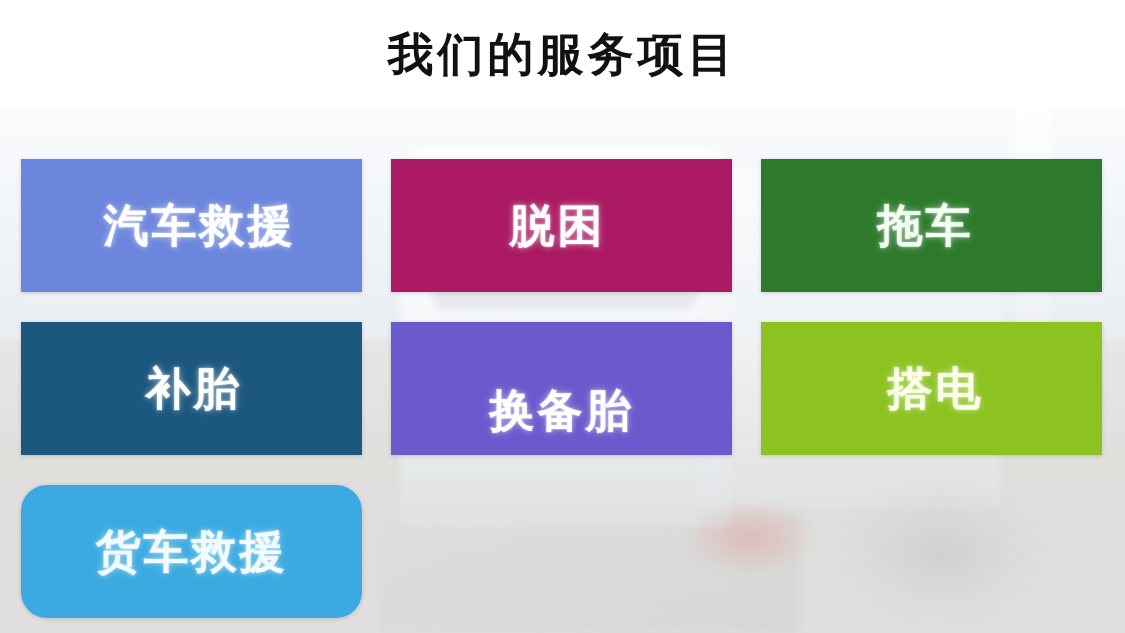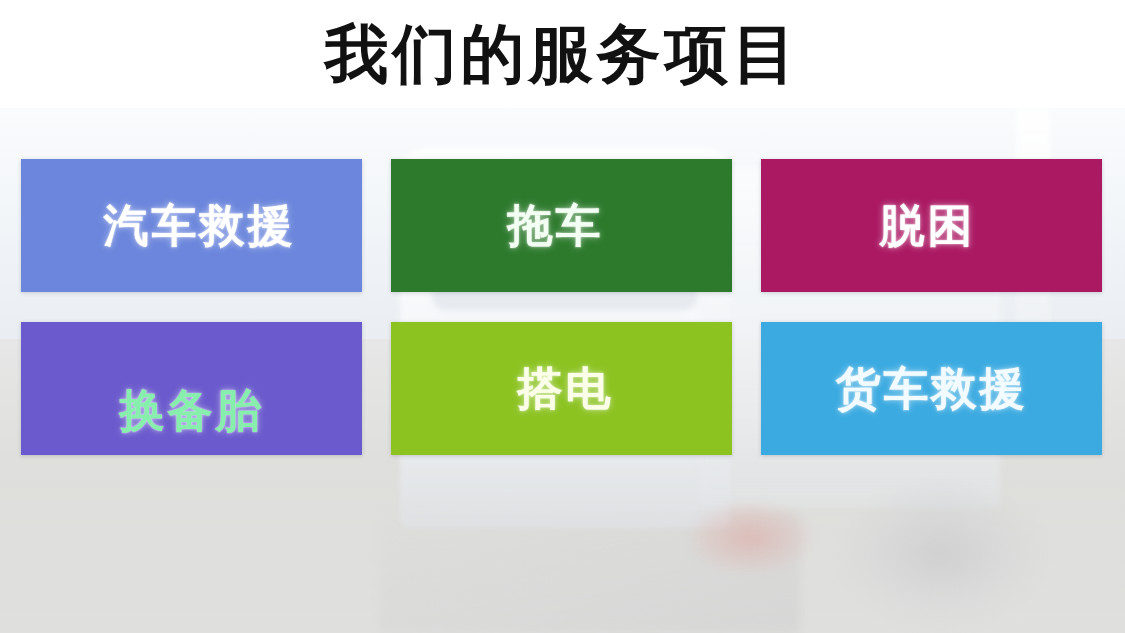--- a/index.html
+++ b/index.html
@@ -134,21 +134,21 @@
     left: 0; top: 0;
     width: 1125px;
     height: 108px;
     background: #ffffff;
     display: flex;
     align-items: center;
     justify-content: center;
     z-index: 5;
   }
   .title {
-    font-size: 64px;
+    font-size: 46px;
     font-weight: bold;
     color: #111111;
     letter-spacing: 4px;
     line-height: 1;
     white-space: nowrap;
   }
 
   
   .grid {
     position: absolute;
@@ -210,37 +210,40 @@
   <div class="title-bar">
     <h1 class="title" style="color: rgb(17, 17, 17);">我们的服务项目</h1>
   </div>
 
   <div class="grid">
 
     <div class="tile pos-r1c1" style="background: rgb(107, 134, 220);">
       <span class="tile-label" style="color: rgb(255, 255, 255);">汽车救援</span>
     </div>
 
+    <div class="tile pos-r1c3" style="background: rgb(171, 25, 99);">
+      <span class="tile-label" style="color: rgb(255, 255, 255);">脱困</span>
+    </div>
+
     <div class="tile pos-r1c2" style="background: rgb(45, 122, 45);">
       <span class="tile-label" style="color: rgb(244, 255, 244);">拖车</span>
     </div>
 
-    <div class="tile pos-r1c3" style="background: rgb(171, 25, 99);">
-      <span class="tile-label" style="color: rgb(255, 255, 255);">脱困</span>
-    </div>
-
+    <div class="tile pos-r2c1" style="background: rgb(27, 87, 127);">
+      <span class="tile-label" style="color: rgb(255, 255, 255);">补胎</span>
+    </div>
 
     <div class="tile pos-r2c2" style="background: rgb(106, 90, 205);">
-      <span class="tile-label" style="color: #86efac; margin-top: 44px;">换备胎</span>
+      <span class="tile-label" style="color: #ffffff; margin-top: 44px;">换备胎</span>
     </div>
 
 
     <div class="tile pos-r3c1" style="background: rgb(140, 195, 33); padding-left: 12px;">
       <span class="tile-label" style="color: rgb(251, 255, 232);">搭电</span>
     </div>
 
-    <div class="tile pos-r3c2" style="background: rgb(58, 170, 225);">
+    <div class="tile pos-r3c2" style="background: rgb(58, 170, 225); border-radius: 26px;">
       <span class="tile-label" style="color: rgb(242, 251, 255);">货车救援</span>
     </div>
 
 
   </div>
 </div>
 
 </body></html>

